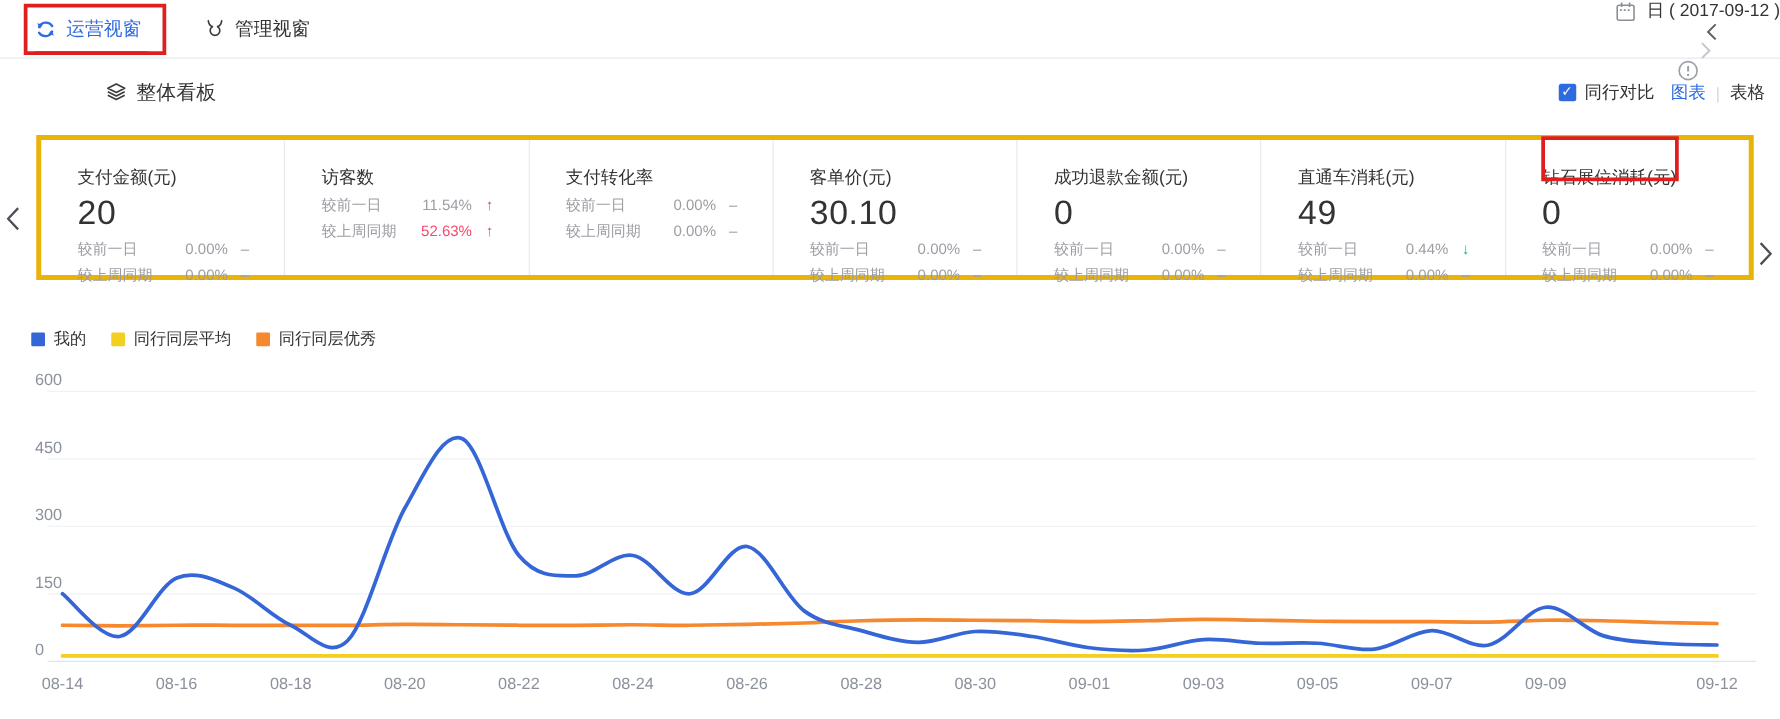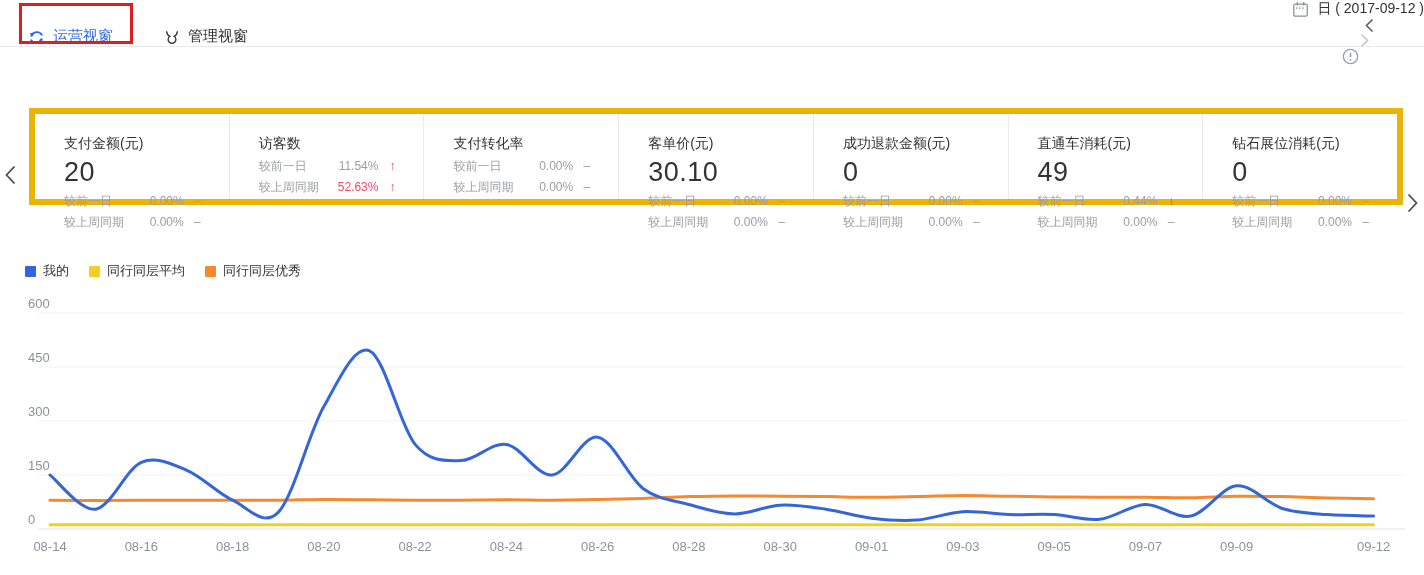--- a/index.html
+++ b/index.html
@@ -3,21 +3,21 @@
 <meta charset="utf-8">
 <style>
   * { margin:0; padding:0; box-sizing:border-box; }
   html,body { width:1424px; height:575px; background:#fff; overflow:hidden;
     font-family:"Liberation Sans","DejaVu Sans",sans-serif; color:#333; }
   .stage { position:relative; width:1424px; height:575px; }
 
   
   .topbar { position:absolute; left:0; top:0; width:1424px; height:47px;
     border-bottom:1px solid #e8eaef; background:#fff; }
-  .tab { position:absolute; top:0; height:46px; display:flex; align-items:flex-end;
+  .tab { position:absolute; top:0; height:46px; display:flex; align-items:center;
     gap:8px; font-size:15px; cursor:pointer; }
   .tab-ops { left:28px; }
   .tab-ops .tab-label { color:#2e6be0; }
   .tab-underline { position:absolute; left:0; bottom:2px; width:90px; height:3px; background:#2e6be0; }
   .tab-mgmt { left:164px; color:#333; }
   .topbar-right { position:absolute; right:0; top:0; height:46px; display:flex; align-items:center;flex-direction:column; }
   .date-group { display:flex; align-items:center; gap:8px; cursor:pointer; }
   .date-label { font-size:14px; color:#333; }
   .nav-chev { width:30px; display:flex; justify-content:center; cursor:pointer; }
   .redbox { position:absolute; border:3px solid #e01e1e; pointer-events:none; z-index:9; }
@@ -31,22 +31,22 @@
   .board-tools { position:absolute; right:6px; top:0; height:52px; display:flex; align-items:center; }
   .peer-group { display:flex; align-items:center; gap:7px; margin-right:13px; cursor:pointer; }
   .checkbox { width:14px; height:14px; background:#2e6be0; border-radius:2px; color:#fff;
     font-size:11px; line-height:14px; text-align:center; font-weight:bold; }
   .peer-label { font-size:14px; color:#333; }
   .view-chart { font-size:14px; color:#2e6be0; cursor:pointer; }
   .view-sep { color:#d8d8d8; margin:0 8px; font-size:13px; }
   .view-table { font-size:14px; color:#333; cursor:pointer; margin-right:6px; }
 
   
-  .cards { position:absolute; left:29px; top:108px; width:1374px; height:97px;
-    border:6px solid #eab308; display:flex; background:#fff; }
+  .cards { position:absolute; left:29px; top:108px; width:1374px; height:116px;
+    border:4px solid #eab308; display:flex; background:#fff; }
   .card { flex:1 1 0; border-right:1px solid #e9eaee; padding:21px 28px 0 29px; cursor:pointer; }
   .card:last-child { border-right:none; }
   .card-title { font-size:14px; color:#333; }
   .card-value { font-size:27px; color:#333; margin-top:4px; font-weight:500; letter-spacing:.5px; }
   .card-row { display:flex; align-items:center; margin-top:5px; font-size:12px; line-height:16px; }
   .card-row:first-of-type { margin-top:12px; }
   .row-label { color:#9b9da3; flex:1 1 auto; }
   .row-val { color:#9b9da3; }
   .row-val.red { color:#f4476b; }
   .trend { width:17px; text-align:right; font-weight:bold; font-size:12px; }
@@ -121,20 +121,42 @@
         <svg width="17" height="17" viewBox="0 0 18 18">
           <circle cx="9" cy="9" r="7.6" fill="none" stroke="#9aa0a8" stroke-width="1.4"></circle>
           <line x1="9" y1="5" x2="9" y2="9.8" stroke="#9aa0a8" stroke-width="1.7"></line>
           <circle cx="9" cy="12.6" r="1" fill="#9aa0a8"></circle>
         </svg>
       </div>
     </div>
     <div class="redbox redbox1"></div>
   </div>
 
+  <div class="board-header">
+    <div class="board-title-group">
+      <svg width="18" height="18" viewBox="0 0 24 24">
+        <g fill="none" stroke="#3b3b3b" stroke-width="1.7" stroke-linejoin="round">
+          <path d="M12 3 L21 7.5 12 12 3 7.5 Z"></path>
+          <path d="M21 11.2 L12 15.7 3 11.2"></path>
+          <path d="M21 14.9 L12 19.4 3 14.9"></path>
+        </g>
+      </svg>
+      <span class="board-title">整体看板</span>
+    </div>
+    <div class="board-tools">
+      <div class="peer-group">
+        <div class="checkbox">✓</div>
+        <span class="peer-label">同行对比</span>
+      </div>
+      <span class="view-chart">图表</span>
+      <span class="view-sep">|</span>
+      <span class="view-table">表格</span>
+    </div>
+    <div class="redbox redbox2"></div>
+  </div>
 
   <div class="carousel carousel-left">
     <svg width="11" height="20" viewBox="0 0 11 20">
         <polyline points="9.5,1.5 1.5,10 9.5,18.5" fill="none" stroke="#4a4f57" stroke-width="1.8"></polyline>
       </svg>
   </div>
   <div class="cards" id="cards">
       <div class="card">
         <div class="card-title">支付金额(元)</div>
         <div class="card-value">20</div>

